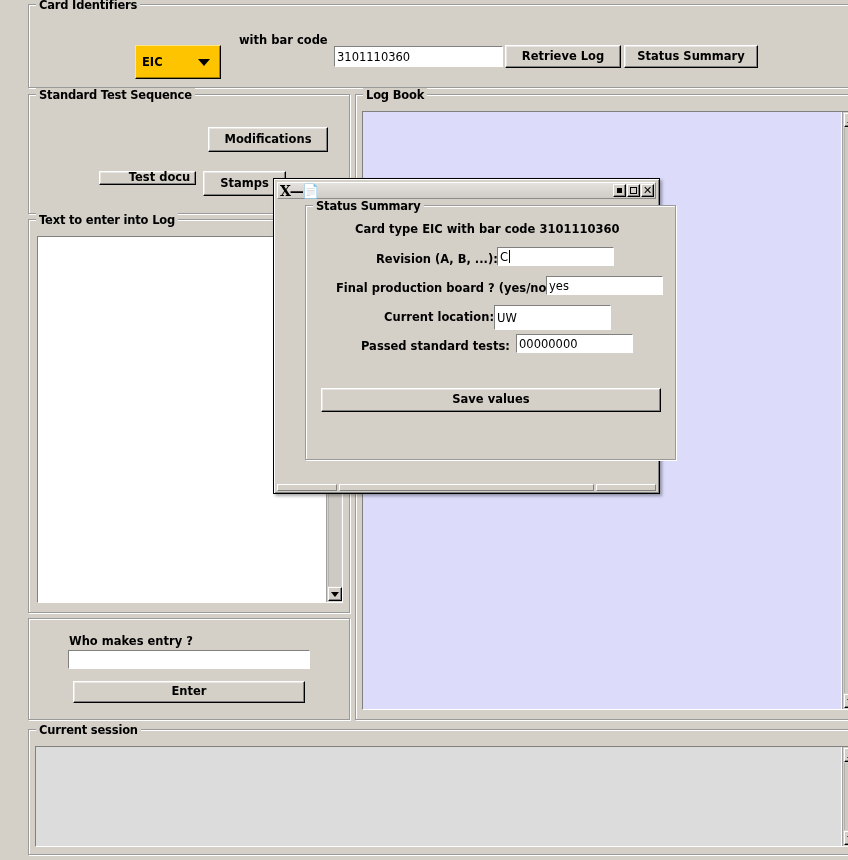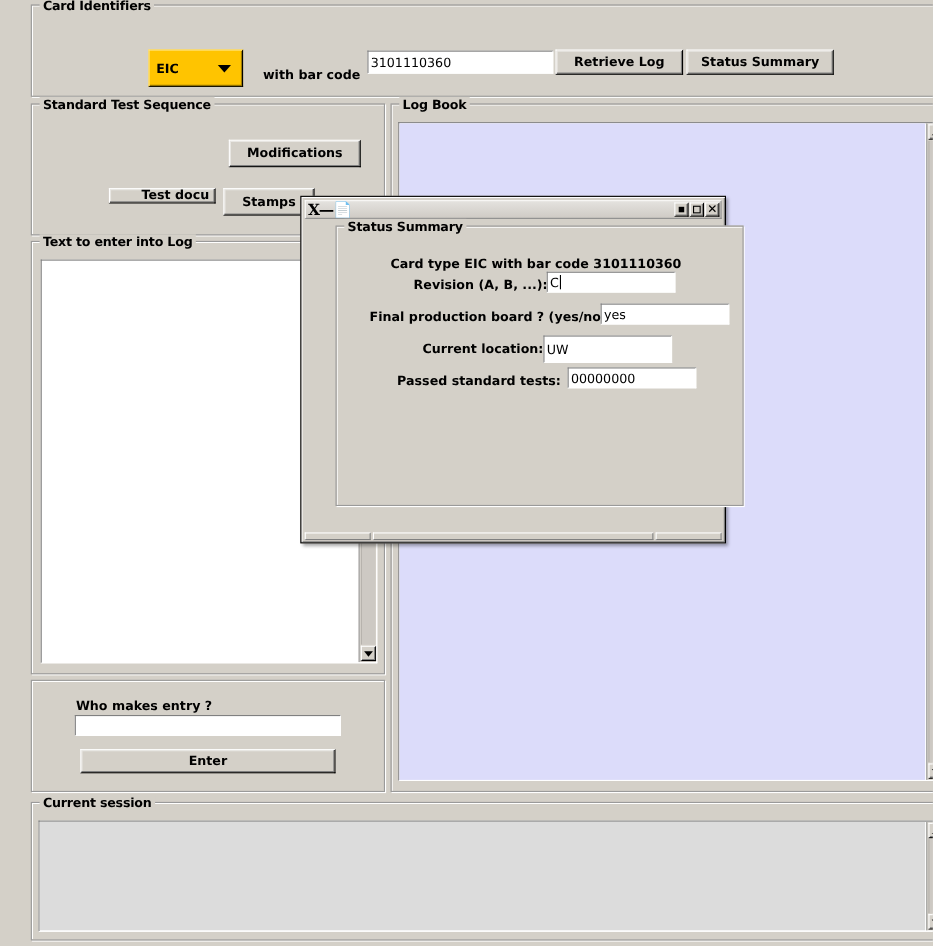--- a/index.html
+++ b/index.html
@@ -237,21 +237,21 @@
 <body>
 
 <div class="panel" style="left:5px; top:4px; width:838px; height:84px;">
   <span class="panel-title">Card Identifiers</span>
 
   <div class="combo" style="left:106px; top:40px; width:86px; height:34px;">
     <span class="cv">EIC</span>
     <span class="arrow"></span>
   </div>
 
-  <span class="static-label" style="left:210px; top:56px;text-align:right;">with bar code</span>
+  <span class="static-label" style="left:210px; top:28px;text-align:right;">with bar code</span>
 
   <div class="tfield" style="left:305px; top:41px; width:169px; height:21px;">
     <span>3101110360</span>
   </div>
 
   <div class="btn" style="left:476px; top:40px; width:116px; height:23px;">
     <span>Retrieve Log</span>
   </div>
 
   <div class="btn" style="left:595px; top:40px; width:134px; height:23px;">
@@ -347,21 +347,21 @@
       </span>
       <span class="tb-btn">
         <span class="gl-close">✕</span>
       </span>
     </span>
   </div>
 
   <div class="panel" style="left:8px; top:26px; width:371px; height:255px;">
     <span class="panel-title">Status Summary</span>
 
-    <span class="static-label" style="left:49px; top:27px;text-align:right;">Card type EIC with bar code 3101110360</span>
+    <span class="static-label" style="left:49px; top:16px;text-align:right;">Card type EIC with bar code 3101110360</span>
 
     <span class="static-label" style="left:70px; top:46px;">Revision (A, B, ...):</span>
     <div class="tfield" style="left:191px; top:41px; width:117px; height:19px;">
       <span>C</span>
         <span style="display:inline-block;width:1px;height:13px;background:#000;margin-left:1px;"></span>
     </div>
 
     <span class="static-label" style="left:30px; top:75px;">Final production board ? (yes/no)</span>
     <div class="tfield" style="left:240px; top:70px; width:117px; height:19px;">
       <span>yes</span>
@@ -370,20 +370,23 @@
     <span class="static-label" style="left:78px; top:104px;">Current location:</span>
     <div class="tfield" style="left:188px; top:99px; width:117px; height:25px;">
       <span>UW</span>
     </div>
 
     <span class="static-label" style="left:55px; top:133px;">Passed standard tests:</span>
     <div class="tfield" style="left:210px; top:128px; width:117px; height:19px;">
       <span>00000000</span>
     </div>
 
+    <div class="btn" style="left:15px; top:182px; width:340px; height:24px;">
+      <span>Save values</span>
+    </div>
   </div>
 
   <div class="iwin-grip">
     <div class="grip-seg" style="left:0; width:60px;"></div>
     <div class="grip-seg" style="left:62px; right:62px;"></div>
     <div class="grip-seg" style="right:0; width:60px;"></div>
   </div>
 </div>
 
 </body></html>

